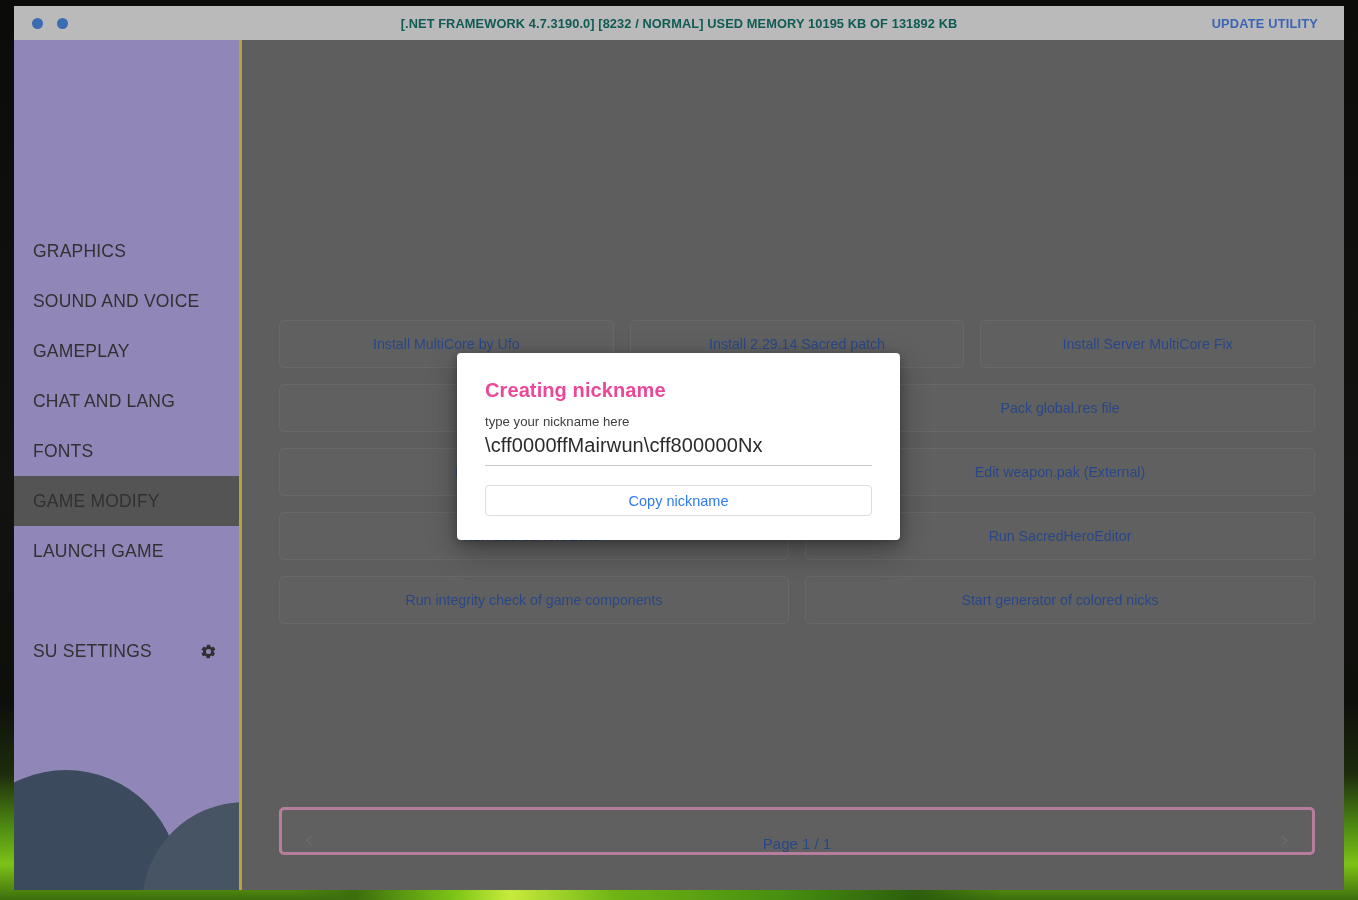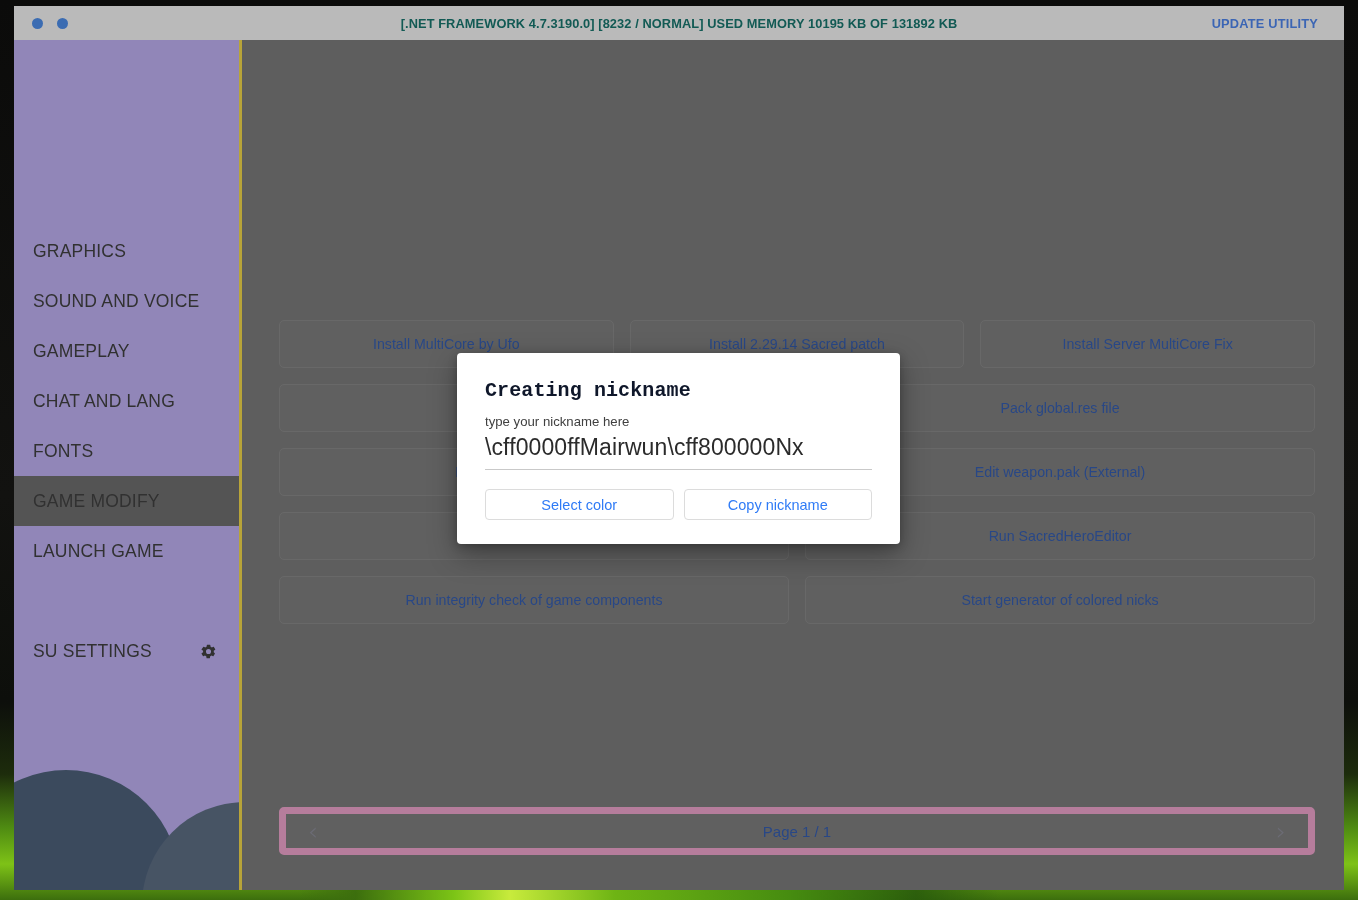--- a/index.html
+++ b/index.html
@@ -175,25 +175,25 @@
     text-align: center;
     padding: 0 8px;
     cursor: pointer;
     user-select: none;
   }
 
   
   .pager-wrap { margin-top: 183px; }
   .pager {
     height: 48px;
-    border: 7px solid #f9a8d4;
+    border: 3px solid #f9a8d4;
     border-radius: 5px;
     background: rgba(255,255,255,0.035);
     display: flex;
-    align-items: center;
+    align-items: flex-end;
     padding: 0 22px;
     position: relative;
     gap: 12px;
   }
   .pager-arrow {
     color: #8f8f9d;
     font-size: 25px;
     line-height: 1;
     cursor: pointer;
     user-select: none;
@@ -223,40 +223,39 @@
     left: 443px;
     top: 347px;
     width: 443px;
     background: #ffffff;
     border-radius: 4px;
     padding: 26px 28px 24px 28px;
     box-shadow: 0 10px 28px rgba(0,0,0,0.35), 0 2px 8px rgba(0,0,0,0.22);
     z-index: 50;
   }
   .modal-title {
-    color: #0f172a;
+    color: #ec4899;
     font-size: 20px;
     font-weight: bold;
     letter-spacing: 0.1px;
     margin-bottom: 12px;
-    font-family: Liberation Mono, monospace;
   }
   .field-label {
     color: #404040;
     font-size: 13.2px;
     margin-bottom: 3px;
   }
   .field-input {
     width: 100%;
     border: none;
     border-bottom: 1px solid #c9c9c9;
     outline: none;
     background: transparent;
     font-family: "Liberation Sans", sans-serif;
-    font-size: 23px;
+    font-size: 20px;
     color: #2b2b2b;
     padding: 2px 0 8px 0;
     letter-spacing: 0.1px;
   }
   .modal-actions {
     display: flex;
     gap: 10px;
     margin-top: 19px;
   }
   .modal-btn {
@@ -373,19 +372,18 @@
       </div>
     </div>
 
     <div class="overlay"></div>
 
     <div class="modal">
       <div class="modal-title">Creating nickname</div>
       <div class="field-label">type your nickname here</div>
       <input class="field-input" type="text" value="\cff0000ffMairwun\cff800000Nx" style="">
       <div class="modal-actions">
-        <button class="modal-btn">Select color</button>
         <button class="modal-btn">Copy nickname</button>
       </div>
     </div>
 
   </div>
 </div>
 
 </body></html>

